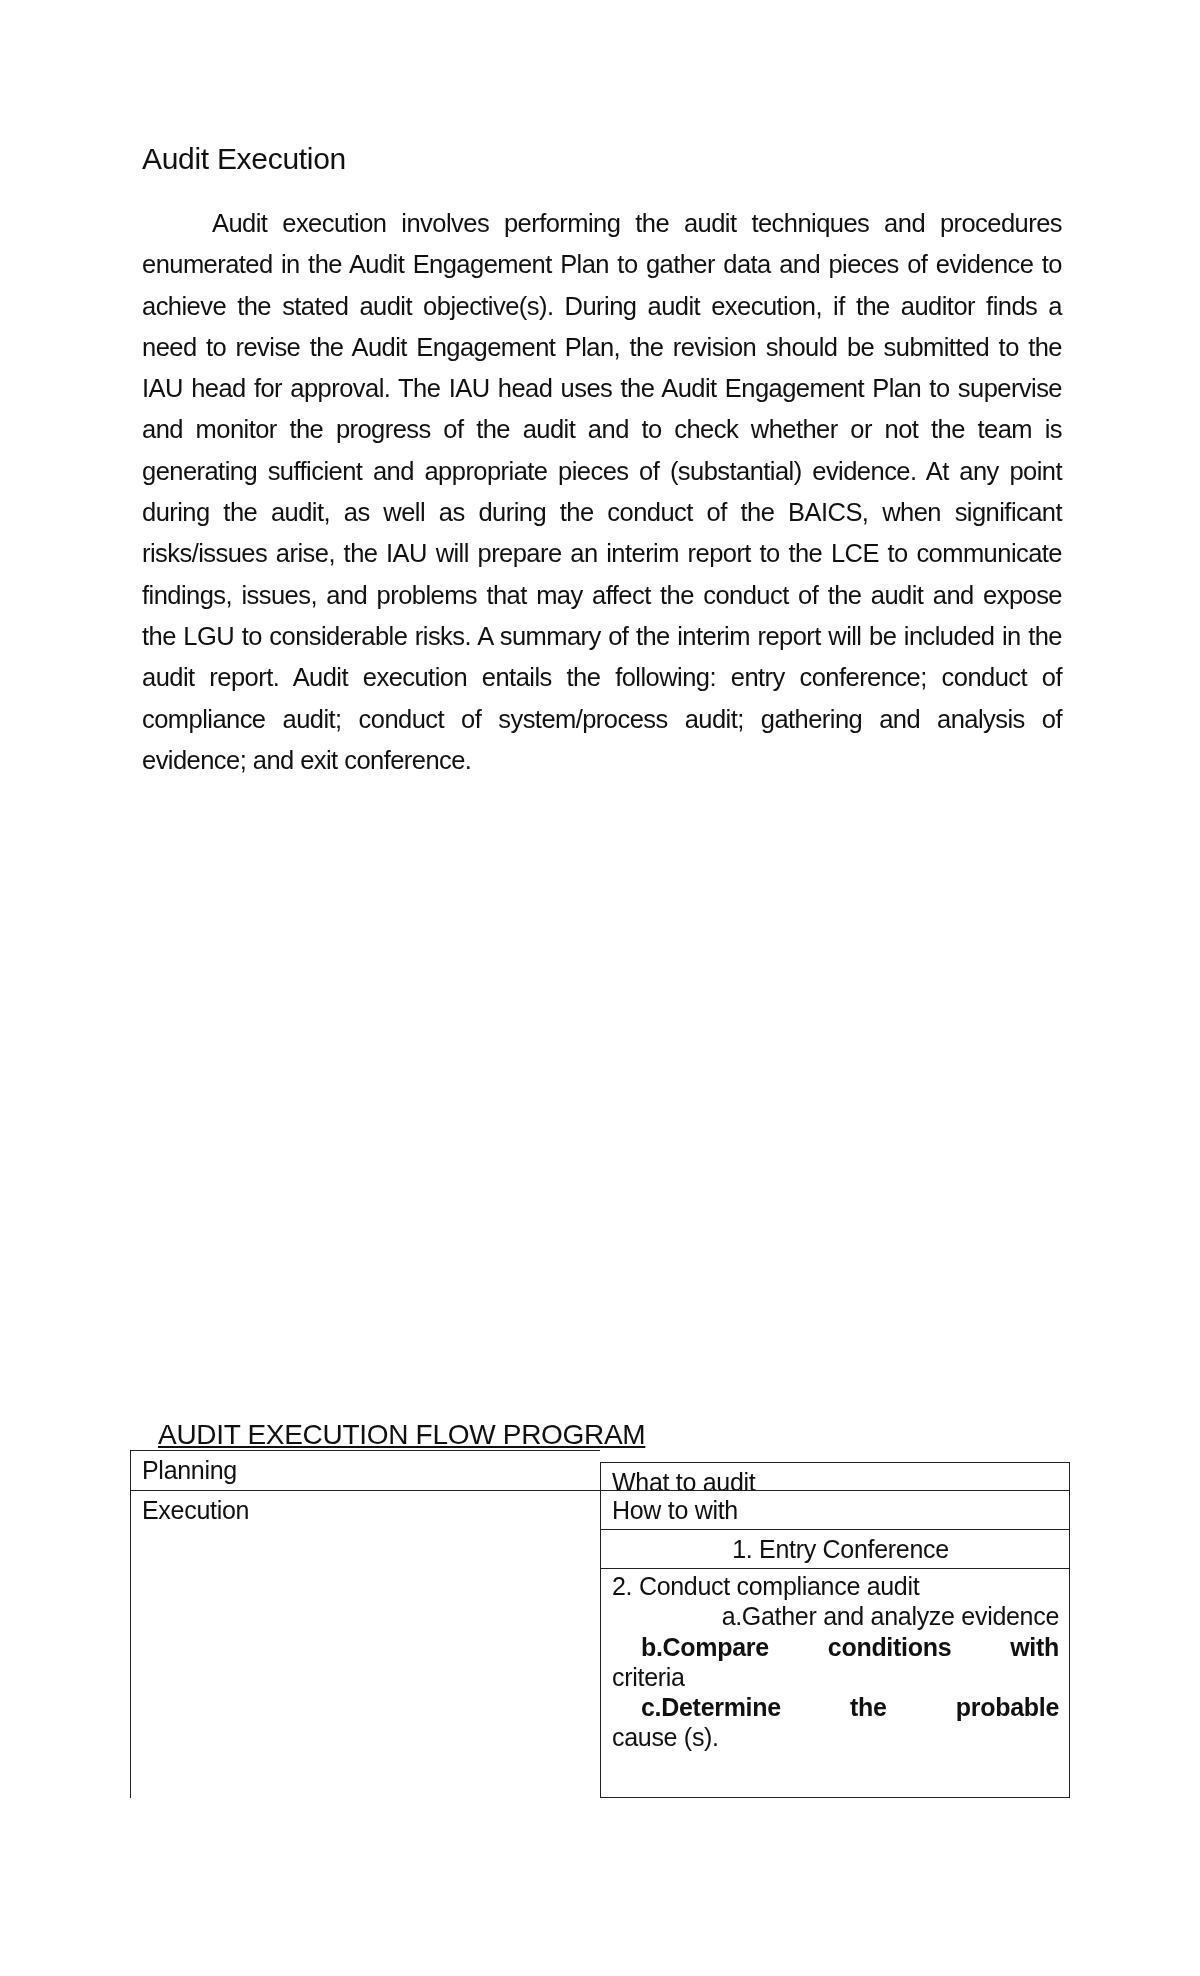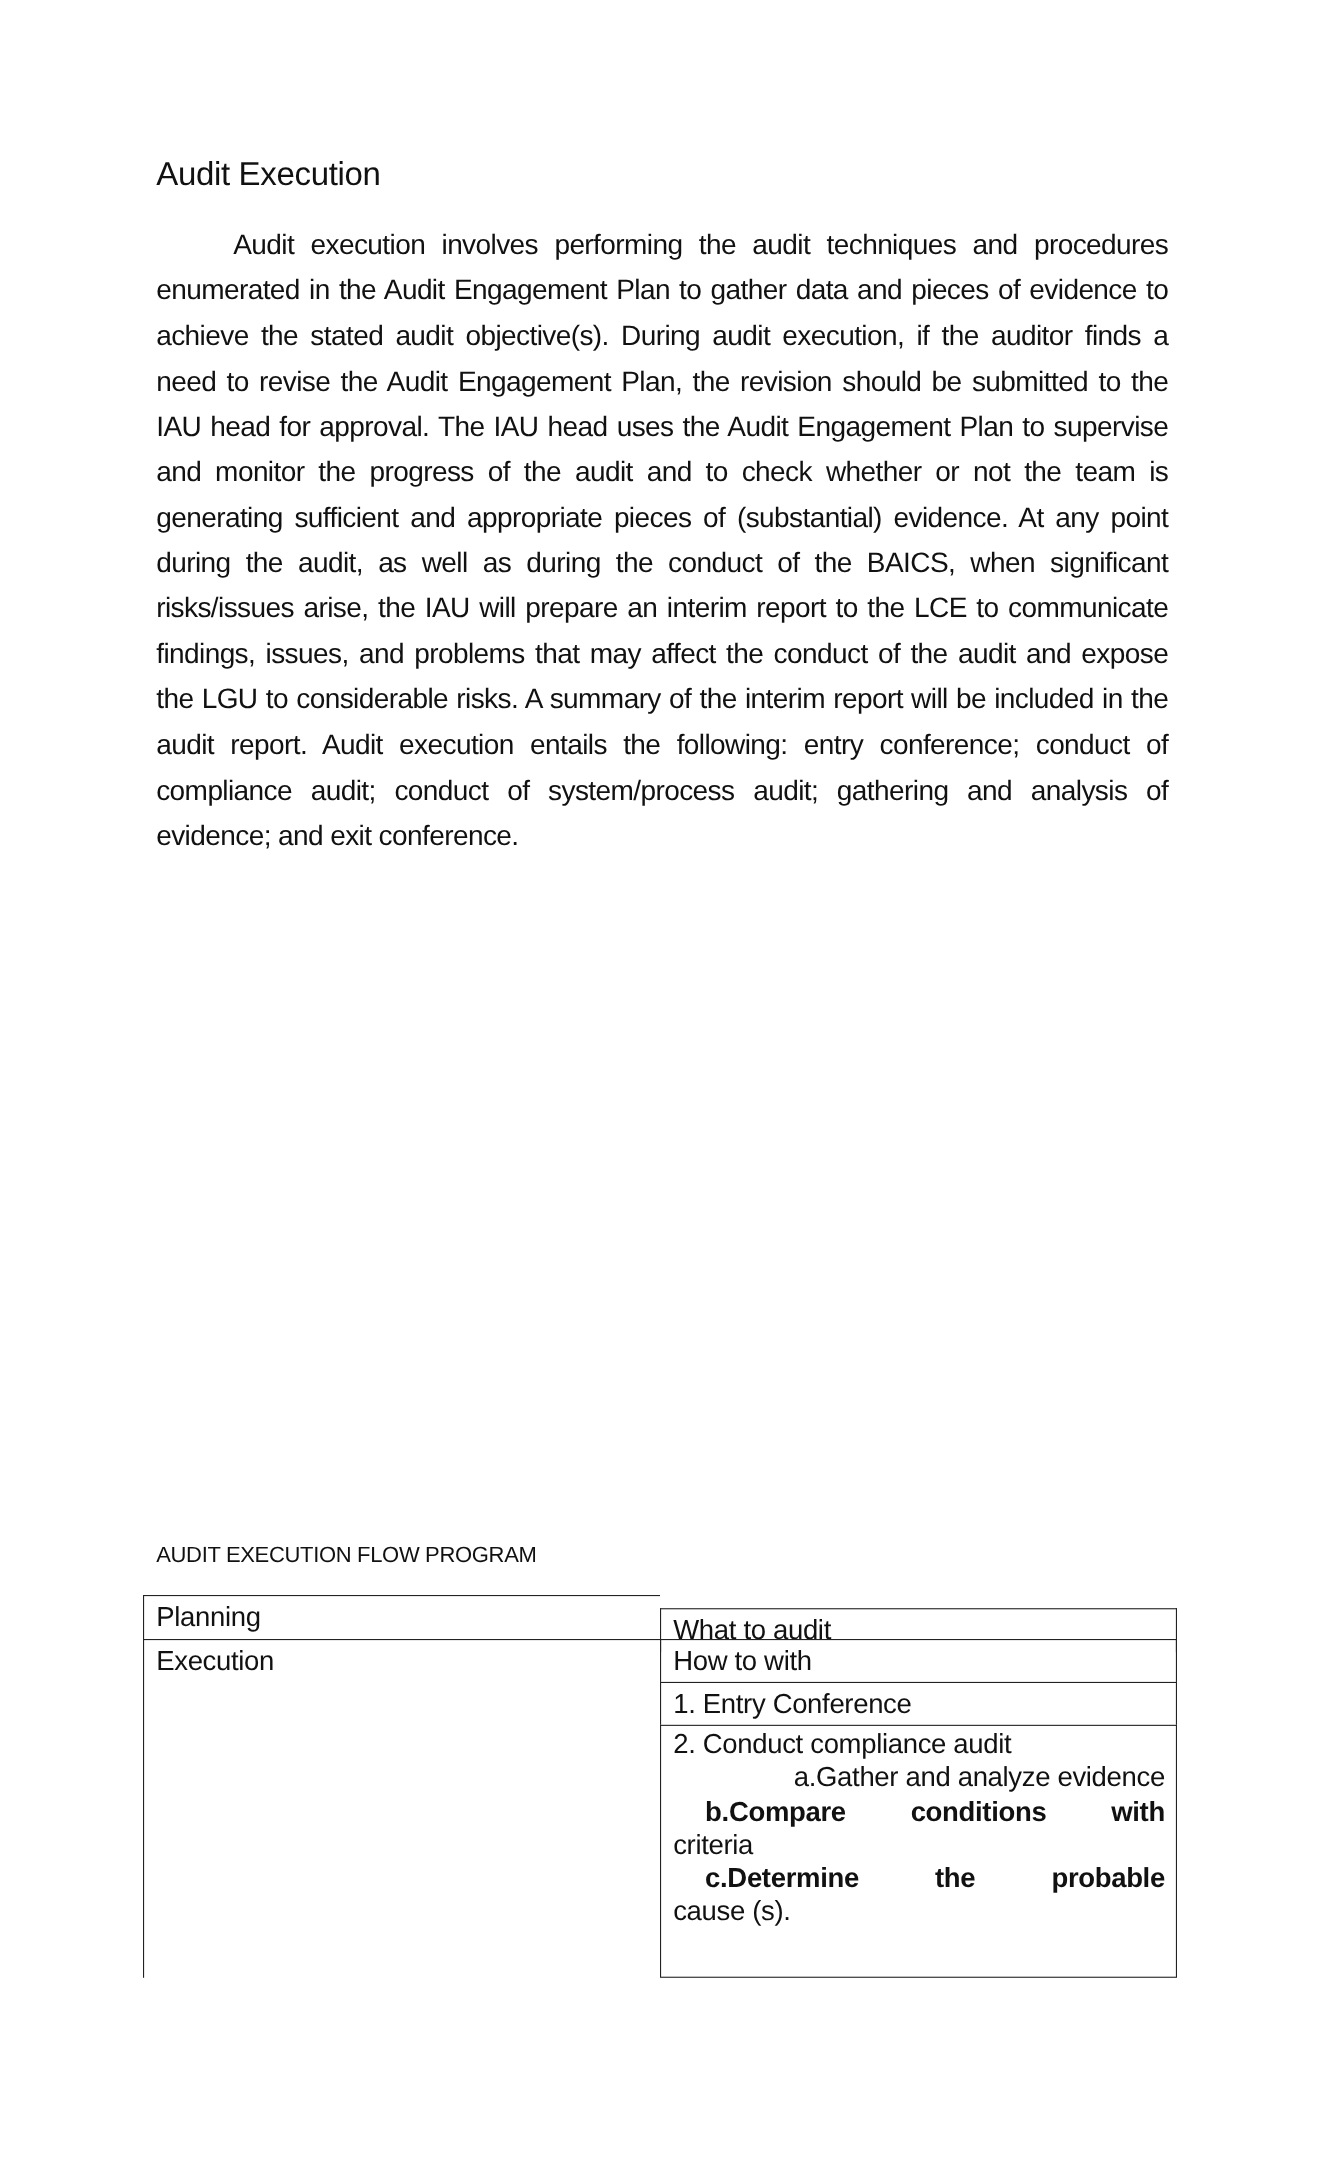--- a/index.html
+++ b/index.html
@@ -1,21 +1,21 @@
 <!DOCTYPE html>
 <html><head>
 <meta charset="utf-8">
 <style>
   html, body { margin: 0; padding: 0; background: #ffffff; }
   body { width: 1200px; height: 1976px; position: relative; overflow: hidden;
          font-family: "Liberation Sans", sans-serif; color: #111111; }
   .heading { position: absolute; left: 142px; top: 142px; font-size: 30px; margin: 0; font-weight: normal; letter-spacing: -0.3px; text-align: center; }
   .para { position: absolute; left: 142px; top: 203px; width: 920px; font-size: 25.5px; line-height: 41.3px;
           text-align: justify; text-indent: 70px; margin: 0; letter-spacing: -0.55px; word-spacing: 0px; }
-  .table-title { position: absolute; left: 142px; top: 1403px; font-size: 20px; margin: 0; font-weight: normal; letter-spacing: -0.3px; }
+  .table-title { position: absolute; left: 142px; top: 1403px; font-size: 28px; margin: 16px; font-weight: normal; letter-spacing: -0.3px; text-decoration: underline; }
   .flow { position: absolute; left: 130px; top: 1450px; width: 940px; }
   .cell { position: absolute; box-sizing: border-box; font-size: 25px; padding: 0 0 0 11px; line-height: 38px; letter-spacing: -0.3px; }
   .l { left: 0; width: 470px; border-left: 1.5px solid #222; border-top: 1.5px solid #222; }
   .r { left: 470px; width: 470px; border: 1.5px solid #222; border-bottom: none; }
   .r.last { border-bottom: 1.5px solid #222; }
   .jfull { text-align: justify; text-align-last: justify; display:block; padding-right: 10px; font-weight: bold; }
   .indent { display:block; padding-left: 29px; padding-right: 10px; text-align: right; }
 </style>
 </head>
 <body>
@@ -27,21 +27,21 @@
 <h2 class="table-title">AUDIT EXECUTION FLOW PROGRAM</h2>
 
 <div class="flow">
 
   <div class="cell l" style="top:0; height:40px;">Planning</div>
   <div class="cell r" style="top:12px; height:40px;">What to audit</div>
 
   <div class="cell l" style="top:40px; height:308px;">Execution</div>
   <div class="cell r" style="top:40px; height:39px;">How to with</div>
 
-  <div class="cell r" style="top:79px; height:39px;">1.  Entry Conference</div>
+  <div class="cell r" style="top:79px; height:39px;text-align:center;">1.  Entry Conference</div>
 
   <div class="cell r last" style="top:118px; height:230px; line-height:30.3px; padding-top:2px;">
     <span style="display:block;">2.  Conduct compliance audit</span>
     <span class="indent">a.Gather and analyze evidence</span>
     <span class="indent jfull" style="padding-left:29px;">b.Compare conditions with</span>
     <span style="display:block;">criteria</span>
     <span class="indent jfull" style="padding-left:29px;">c.Determine the probable</span>
     <span style="display:block;">cause (s).</span>
   </div>
 </div>

